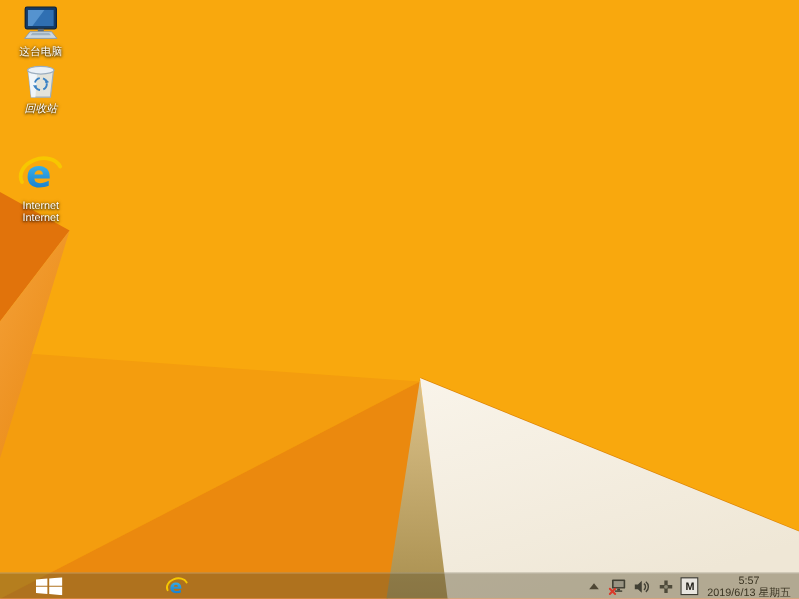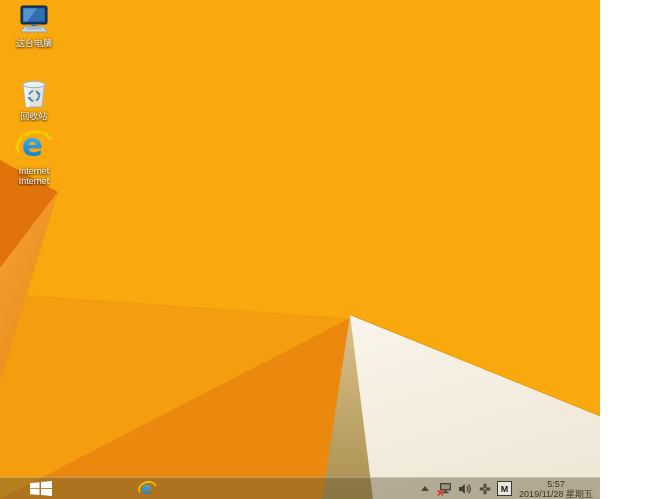--- a/index.html
+++ b/index.html
@@ -1,26 +1,26 @@
 <!DOCTYPE html>
 <html><head>
 <meta charset="utf-8">
 <style>
   html,body{margin:0;padding:0;}
   body{font-family:"Liberation Sans","DejaVu Sans",sans-serif;}
-  .screen{position:relative;width:600px;height:499px;overflow:hidden;background:#ec4899;}
+  .screen{position:relative;width:666px;height:499px;overflow:hidden;background:#ec4899;}
   .wallpaper{position:absolute;inset:0;width:666px;height:499px;display:block;}
 
   
   .desktop-icon{position:absolute;left:2px;width:64px;display:flex;flex-direction:column;align-items:center;cursor:default;}
   .desktop-icon .glyph{display:block;}
   .desktop-icon .label{margin-top:2px;font-size:9px;line-height:10px;color:#fff;text-align:center;
     text-shadow:0 1px 2px rgba(0,0,0,.85),0 0 3px rgba(0,0,0,.6);max-width:62px;word-wrap:break-word;}
   #icon-pc{top:5px;}
-  #icon-bin{top:76px;}
+  #icon-bin{top:50px;font-style:italic;}
   #icon-ie{top:126px;}
 
   
   .taskbar{position:absolute;left:0;right:0;bottom:0;height:21px;
     background:rgba(92,84,52,.42);border-top:1px solid rgba(255,255,255,.28);
     display:flex;align-items:center;}
   .tb-btn{height:21px;display:flex;align-items:center;justify-content:center;cursor:pointer;}
   .start-btn{width:46px;margin-left:18px;}
   .ie-btn{width:54px;margin-left:56px;}
   .tray{margin-left:auto;display:flex;align-items:center;gap:5px;padding-right:5px;}
@@ -148,18 +148,18 @@
           <circle cx="6" cy="6" r="1.6" fill="#8f8a76"></circle>
         </svg>
       </div>
 
       <div class="ime-badge">
         <span>M</span>
       </div>
 
       <div class="clock">
         <div>5:57</div>
-        <div>2019/11/28 星期五</div>
+        <div>2019/6/13 星期五</div>
       </div>
 
     </div>
   </div>
 </div>
 
 </body></html>

